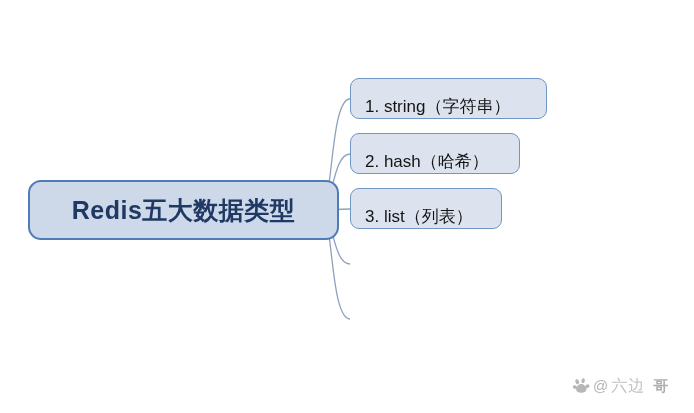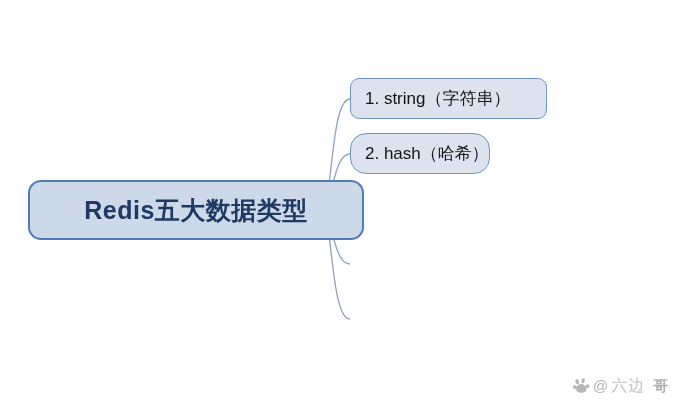--- a/index.html
+++ b/index.html
@@ -29,21 +29,21 @@
     fill: none;
     stroke: #8ea2bd;
     stroke-width: 1.3;
   }
 
   
   .root-node {
     position: absolute;
     left: 28px;
     top: 180px;
-    width: 336px;
+    width: 311px;
     height: 60px;
     box-sizing: border-box;
     background: #cdd8e9;
     border: 2px solid #4f7cb8;
     border-radius: 13px;
     display: flex;
     align-items: center;
     justify-content: center;
   }
   .root-label {
@@ -56,31 +56,31 @@
 
   
   .leaf-node {
     position: absolute;
     box-sizing: border-box;
     height: 41px;
     background: #dce3ee;
     border: 1.4px solid #6f96c4;
     border-radius: 9px;
     display: flex;
-    align-items: center;
+    align-items: flex-end;
     padding-left: 14px;
   }
   .leaf-label {
     font-size: 17px;
     color: #141414;
     white-space: nowrap;
   }
 
   .n1 { left: 350px; top: 78px;  width: 197px; }
-  .n2 { left: 350px; top: 133px; width: 140px; border-radius: 16px; }
+  .n2 { left: 350px; top: 133px; width: 170px; }
   .n3 { left: 350px; top: 188px; width: 152px; }
   .n4 { left: 350px; top: 243px; width: 142px; }
   .n5 { left: 350px; top: 298px; width: 312px; }
 
   
   .watermark {
     position: absolute;
     left: 573px;
     top: 377px;
     display: flex;
@@ -131,20 +131,23 @@
   </div>
 
   <div class="leaf-node n1">
     <span class="leaf-label">1. string（字符串）</span>
   </div>
 
   <div class="leaf-node n2">
     <span class="leaf-label">2. hash（哈希）</span>
   </div>
 
+  <div class="leaf-node n3">
+    <span class="leaf-label">3. list（列表）</span>
+  </div>
 
 
 
   <div class="watermark">
     <svg class="wm-paw" viewBox="0 0 32 32">
       <ellipse cx="8" cy="9" rx="3.6" ry="5" fill="#555" transform="rotate(-18 8 9)"></ellipse>
       <ellipse cx="19" cy="7" rx="3.2" ry="4.6" fill="#555" transform="rotate(14 19 7)"></ellipse>
       <ellipse cx="3.5" cy="19" rx="3.2" ry="4.2" fill="#555" transform="rotate(-60 3.5 19)"></ellipse>
       <ellipse cx="27" cy="17.5" rx="3.2" ry="4.2" fill="#555" transform="rotate(58 27 17.5)"></ellipse>
       <path d="M15.5 13 C20.5 13 25 18 25 23 C25 28 20.5 29.5 15.5 29.5 C10.5 29.5 6 28 6 23 C6 18 10.5 13 15.5 13 Z" fill="#555"></path>

